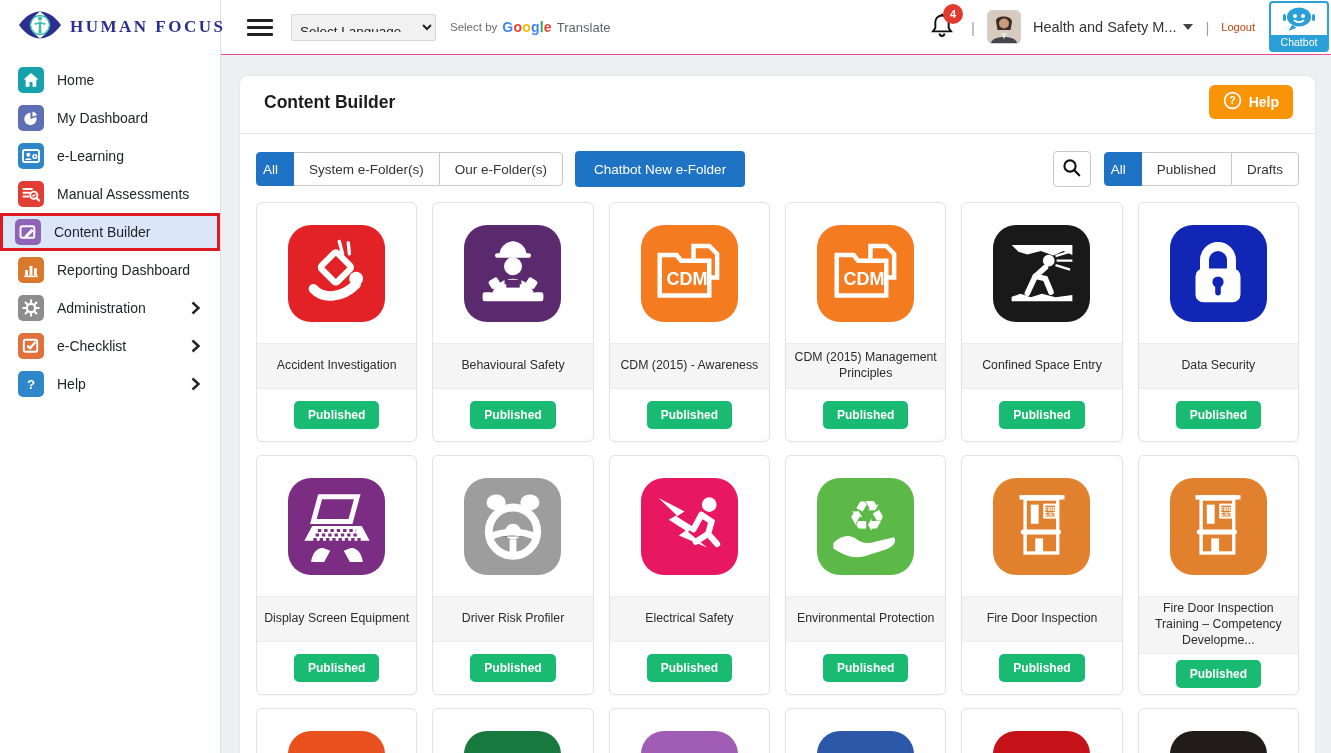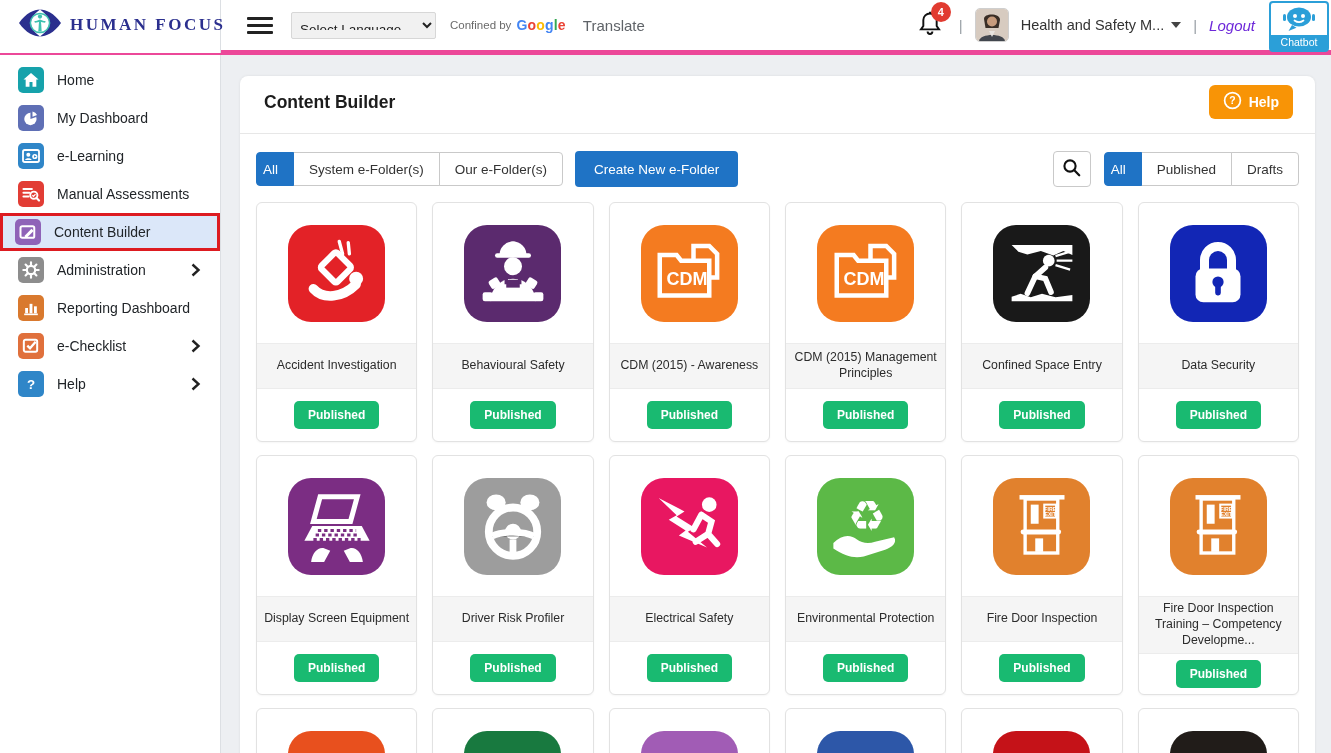--- a/index.html
+++ b/index.html
@@ -1,37 +1,37 @@
 <!DOCTYPE html>
 <html><head>
 <meta charset="utf-8">
 <style>
   * { margin:0; padding:0; box-sizing:border-box; }
   html,body { width:1331px; height:753px; }
   body { font-family:"Liberation Sans","DejaVu Sans",sans-serif; background:#fff; }
   .app { position:relative; width:1331px; height:753px; overflow:hidden; background:#edeff2; }
 
   
-  .header { position:absolute; top:0; left:0; right:0; height:55px; background:#fff; border-bottom:5px solid #ec4899; z-index:20; display:flex; align-items:center; }
+  .header { position:absolute; top:0; left:0; right:0; height:55px; background:#fff; border-bottom:1px solid #ec4899; z-index:20; display:flex; align-items:center; }
   .logo-box { width:221px; height:55px; border-right:1px solid #dcdfe3; display:flex; align-items:center; padding-left:18px; gap:8px; flex-shrink:0; background:#fff; }
   .brand-text { font-family:"Liberation Serif","DejaVu Serif",serif; font-size:17px; font-weight:700; letter-spacing:2.5px; color:#2b2f8e; white-space:nowrap; }
   .hamburger { margin-left:26px; width:26px; cursor:pointer; }
   .hamburger span { display:block; height:3px; background:#222; margin:4px 0; border-radius:1px; }
   .lang-select { margin-left:18px; width:145px; height:27px; background:#f1f1f1; border:1px solid #d7d7d7; border-radius:2px; font-size:13.5px; color:#222; padding:8px 4px; }
   .powered { display:flex; align-items:center; gap:5px; margin-left:14px; font-size:11.5px; color:#6b6b6b; }
   .google-word { font-size:14px; font-weight:700; letter-spacing:.2px; }
-  .translate-word { font-size:15px; color:#5f6368;margin-left:12px; }
+  .translate-word { font-size:13px; color:#5f6368; }
   .header-right { margin-left:auto; display:flex; align-items:center; gap:12px; padding-right:76px; }
   .bell-wrap { position:relative; width:30px; height:30px; cursor:pointer; }
   .badge { position:absolute; top:-8px; left:14px; min-width:20px; height:20px; background:#e13b30; color:#fff; border-radius:50%; font-size:11px; font-weight:700; display:flex; align-items:center; justify-content:center; }
   .vsep { color:#9aa0a6; font-size:15px; }
   .avatar { width:34px; height:34px; border-radius:5px; border:1px solid #cfcfcf; overflow:hidden; flex-shrink:0; cursor:pointer; }
   .user-name { font-size:14.5px; color:#333; cursor:pointer; display:flex; align-items:center; gap:7px; white-space:nowrap; }
   .caret-down { width:0; height:0; border-left:5px solid transparent; border-right:5px solid transparent; border-top:6px solid #444; display:inline-block; }
-  .logout { font-size:15px; color:#6d28d9; cursor:pointer;font-style:italic; }
+  .logout { font-size:11px; color:#c2410c; cursor:pointer; }
   .chatbot { position:absolute; top:1px; right:2px; width:60px; height:51px; background:#fff; border:2px solid #2b9fd8; border-radius:4px; display:flex; flex-direction:column; align-items:center; justify-content:flex-end; cursor:pointer; z-index:30; }
   .chatbot-icon { flex:1; display:flex; align-items:center; justify-content:center; width:100%; }
   .chatbot-label { width:100%; background:#2b9fd8; color:#fff; font-size:10.5px; text-align:center; padding:1px 0 2px; }
 
   
   .sidebar { position:absolute; top:55px; left:0; width:221px; bottom:0; background:#fff; border-right:1px solid #dcdfe3; padding-top:6px; z-index:10; }
   .side-item { display:flex; align-items:center; height:38px; padding-left:15px; gap:13px; cursor:pointer; border:3px solid transparent; }
   .side-item.selected { background:#dbe7f9; border:3px solid #dd1b21; padding-left:12px; }
   .side-icon { width:26px; height:26px; border-radius:5px; display:flex; align-items:center; justify-content:center; flex-shrink:0; }
   .side-icon svg { width:20px; height:20px; }
@@ -87,21 +87,21 @@
     </div>
     <div class="hamburger">
         <span></span>
         <span></span>
         <span></span>
       </div>
     <select class="lang-select">
       <option>Select Language</option>
     </select>
     <div class="powered">
-      <span>Confined by</span>
+      <span>Select by</span>
       <span class="google-word" id="google-word"><span style="color:#4285F4">G</span><span style="color:#EA4335">o</span><span style="color:#FBBC05">o</span><span style="color:#4285F4">g</span><span style="color:#34A853">l</span><span style="color:#EA4335">e</span></span>
       <span class="translate-word">Translate</span>
     </div>
     <div class="header-right">
       <div class="bell-wrap">
         <span>
           <svg width="26" height="28" viewBox="0 0 24 26">
             <path d="M12 3.2a6.2 6.2 0 0 0-6.2 6.2v5.4L3.6 18h16.8l-2.2-3.2V9.4A6.2 6.2 0 0 0 12 3.2z" fill="none" stroke="#111" stroke-width="1.8"></path>
             <path d="M9.8 20a2.2 2.2 0 0 0 4.4 0" fill="none" stroke="#111" stroke-width="1.8"></path>
             <path d="M12 1.6v1.6" stroke="#111" stroke-width="1.8"></path>
@@ -193,46 +193,46 @@
       <span class="side-icon" style="background: rgb(143, 99, 184);">
           <svg viewBox="0 0 24 24">
             <rect x="3" y="5" width="16.5" height="14" rx="2" fill="none" stroke="#fff" stroke-width="2.4"></rect>
             <path d="M8.6 15.8l7.6-7.6 2.6 2.6-7.6 7.6-3.6 1z" fill="#fff"></path>
           </svg>
         </span>
       <span class="side-label">Content Builder</span>
 
     </div>
       <div class="side-item">
+      <span class="side-icon" style="background: rgb(217, 121, 46);">
+          <svg viewBox="0 0 24 24">
+            <path d="M3.8 19.6h16.4" stroke="#fff" stroke-width="2"></path>
+            <rect x="5" y="12" width="3.4" height="6.4" fill="#fff"></rect>
+            <rect x="10.3" y="7" width="3.4" height="11.4" fill="#fff"></rect>
+            <rect x="15.6" y="10" width="3.4" height="8.4" fill="#fff"></rect>
+          </svg>
+        </span>
+      <span class="side-label">Reporting Dashboard</span>
+
+    </div>
+      <div class="side-item">
       <span class="side-icon" style="background: rgb(141, 141, 141);">
           <svg viewBox="0 0 24 24">
             <circle cx="12" cy="12" r="5" fill="none" stroke="#fff" stroke-width="2.6"></circle>
             <g stroke="#fff" stroke-width="2.6" stroke-linecap="round">
               <path d="M12 2.8v2.8M12 18.4v2.8M2.8 12h2.8M18.4 12h2.8M5.5 5.5l2 2M16.5 16.5l2 2M18.5 5.5l-2 2M7.5 16.5l-2 2"></path>
             </g>
           </svg>
         </span>
       <span class="side-label">Administration</span>
       <span class="side-chevron">
           <svg width="11" height="14" viewBox="0 0 11 14">
             <path d="M2.5 1.5l6 5.5-6 5.5" fill="none" stroke="#222" stroke-width="2.4"></path>
           </svg>
         </span>
-    </div>
-      <div class="side-item">
-      <span class="side-icon" style="background: rgb(217, 121, 46);">
-          <svg viewBox="0 0 24 24">
-            <path d="M3.8 19.6h16.4" stroke="#fff" stroke-width="2"></path>
-            <rect x="5" y="12" width="3.4" height="6.4" fill="#fff"></rect>
-            <rect x="10.3" y="7" width="3.4" height="11.4" fill="#fff"></rect>
-            <rect x="15.6" y="10" width="3.4" height="8.4" fill="#fff"></rect>
-          </svg>
-        </span>
-      <span class="side-label">Reporting Dashboard</span>
-
     </div>
       <div class="side-item">
       <span class="side-icon" style="background: rgb(224, 112, 60);">
           <svg viewBox="0 0 24 24">
             <rect x="3.4" y="4.6" width="16" height="14.2" rx="2" fill="none" stroke="#fff" stroke-width="2.4"></rect>
             <path d="M7.6 11.6l3.2 3.2 6.8-8" fill="none" stroke="#fff" stroke-width="2.8"></path>
           </svg>
         </span>
       <span class="side-label">e-Checklist</span>
       <span class="side-chevron">
@@ -271,21 +271,21 @@
         </button>
       </div>
 
       <div class="toolbar">
         <div class="toolbar-left">
           <div class="btn-group" id="folder-tabs">
               <button class="tab-btn active">All</button>
               <button class="tab-btn">System e-Folder(s)</button>
               <button class="tab-btn">Our e-Folder(s)</button>
             </div>
-          <button class="create-btn">Create New e-Folder</button>
+          <button class="create-btn">Chatbot New e-Folder</button>
         </div>
         <div class="toolbar-right">
           <button class="search-btn">
             <span>
               <svg width="21" height="21" viewBox="0 0 24 24">
                 <circle cx="10.3" cy="10.3" r="6.4" fill="none" stroke="#111" stroke-width="2.4"></circle>
                 <path d="M15.2 15.2l5.6 5.6" stroke="#111" stroke-width="2.6" stroke-linecap="round"></path>
               </svg>
             </span>
           </button>

